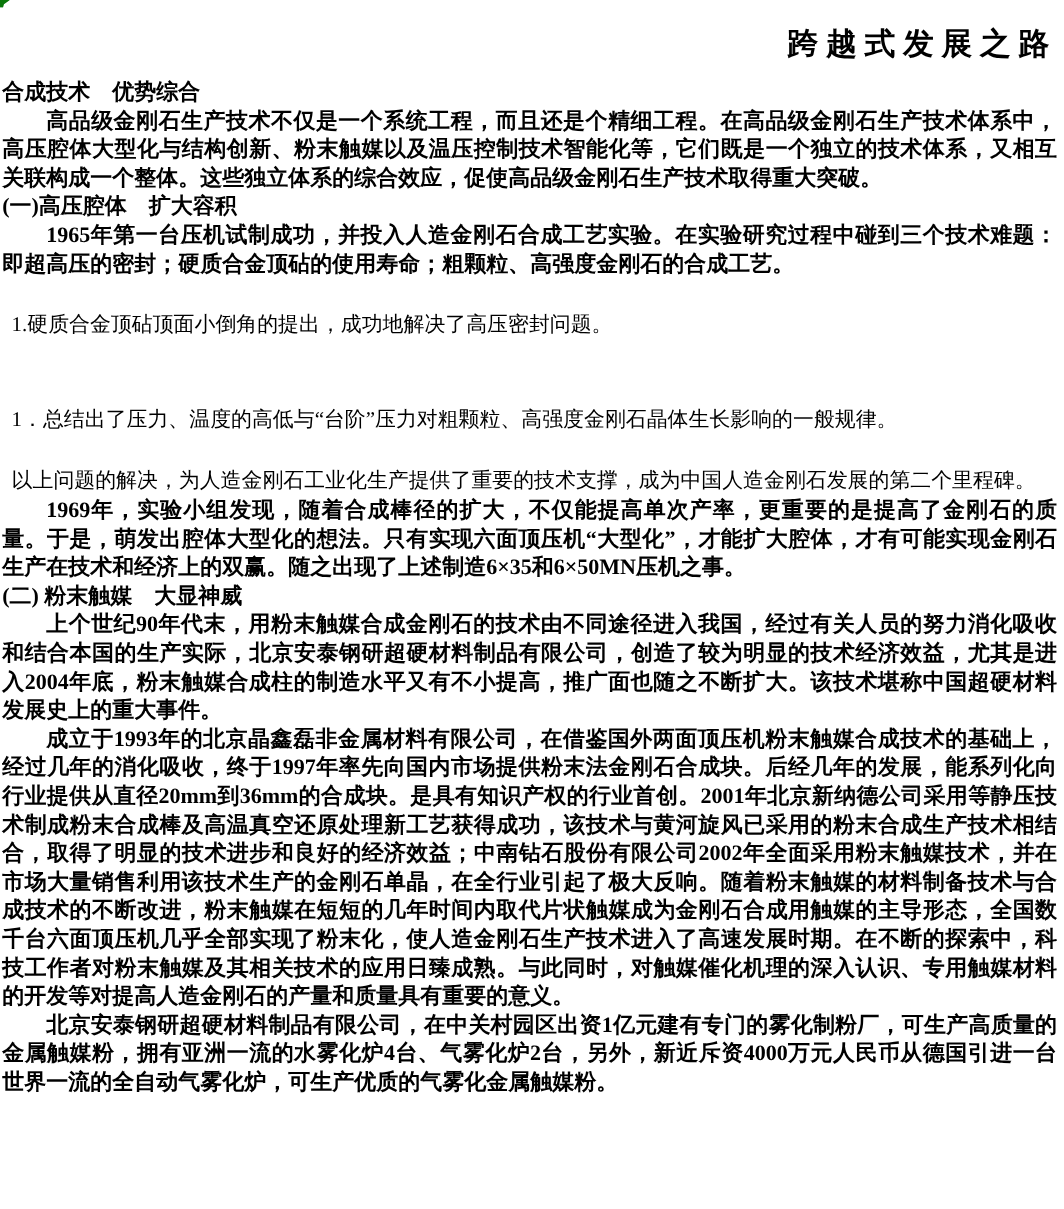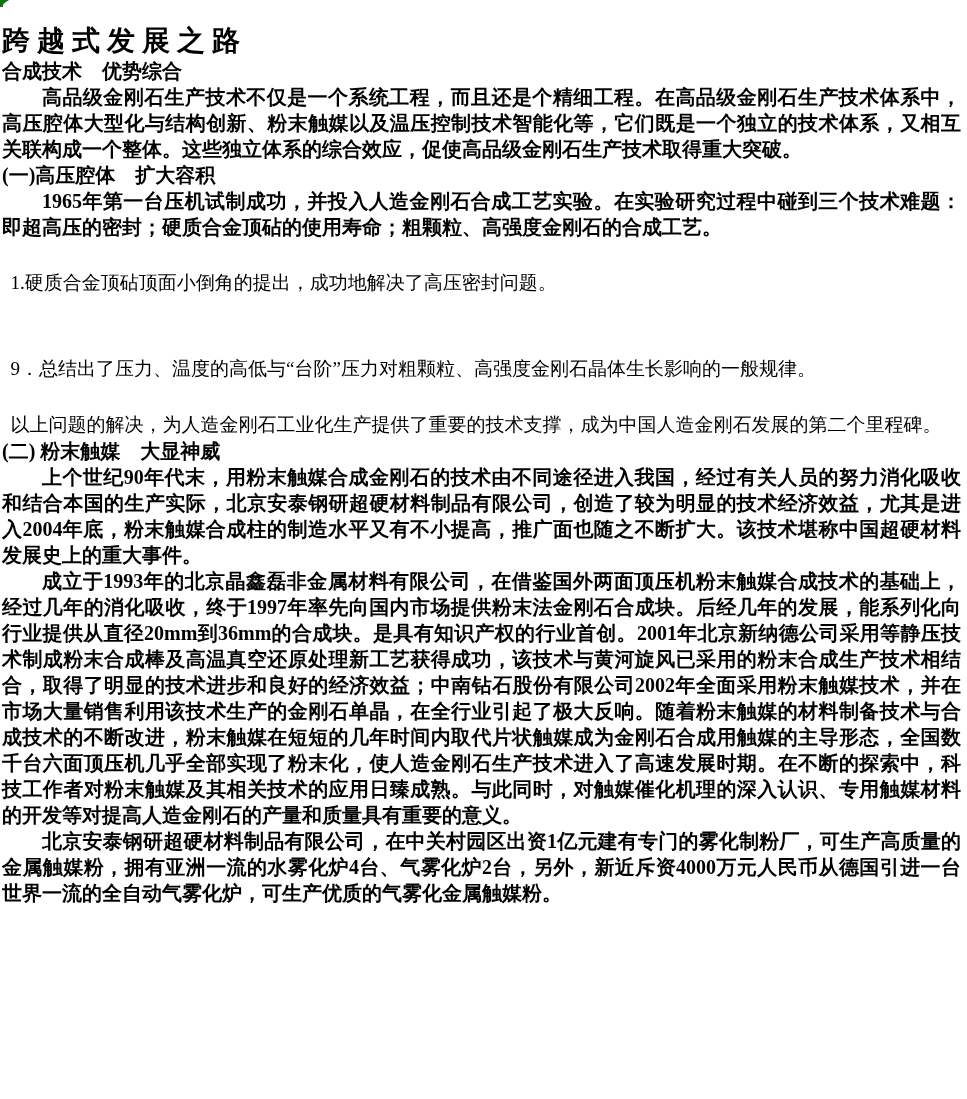--- a/index.html
+++ b/index.html
@@ -21,25 +21,26 @@
     left: 0;
     width: 9px;
     height: 7px;
     background: #0a770a;
     clip-path: polygon(0 0, 100% 0, 40% 55%, 30% 100%, 0 100%);
   }
   .page {
     padding: 24px 6px 0 2px;
   }
   .doc-title {
-    text-align: left;
+    text-align: right;
     font-weight: bold;
     font-size: 28px;
     line-height: 34px;
     letter-spacing: 7px;
+    margin-bottom: 13px;
   }
   .doc-heading {
     font-weight: bold;
     font-size: 20px;
     line-height: 26px;
   }
   .doc-para {
     font-size: 20px;
     line-height: 26px;
     text-align: justify;
@@ -65,20 +66,21 @@
   <div class="doc-title">跨越式发展之路</div>
 
   <div class="doc-heading">合成技术　优势综合</div>
   <div class="doc-para">高品级金刚石生产技术不仅是一个系统工程，而且还是个精细工程。在高品级金刚石生产技术体系中，高压腔体大型化与结构创新、粉末触媒以及温压控制技术智能化等，它们既是一个独立的技术体系，又相互关联构成一个整体。这些独立体系的综合效应，促使高品级金刚石生产技术取得重大突破。</div>
   <div class="doc-heading">(一)高压腔体　扩大容积</div>
   <div class="doc-para">1965年第一台压机试制成功，并投入人造金刚石合成工艺实验。在实验研究过程中碰到三个技术难题：即超高压的密封；硬质合金顶砧的使用寿命；粗颗粒、高强度金刚石的合成工艺。</div>
   <div class="doc-blank"></div>
   <div class="doc-item">1.硬质合金顶砧顶面小倒角的提出，成功地解决了高压密封问题。</div>
   <div class="doc-blank"></div>
   <div class="doc-blank"></div>
-  <div class="doc-item">9．总结出了压力、温度的高低与“台阶”压力对粗颗粒、高强度金刚石晶体生长影响的一般规律。</div>
+  <div class="doc-item">1．总结出了压力、温度的高低与“台阶”压力对粗颗粒、高强度金刚石晶体生长影响的一般规律。</div>
   <div class="doc-blank"></div>
   <div class="doc-item">以上问题的解决，为人造金刚石工业化生产提供了重要的技术支撑，成为中国人造金刚石发展的第二个里程碑。</div>
+  <div class="doc-para">1969年，实验小组发现，随着合成棒径的扩大，不仅能提高单次产率，更重要的是提高了金刚石的质量。于是，萌发出腔体大型化的想法。只有实现六面顶压机“大型化”，才能扩大腔体，才有可能实现金刚石生产在技术和经济上的双赢。随之出现了上述制造6×35和6×50MN压机之事。</div>
   <div class="doc-heading">(二) 粉末触媒　大显神威</div>
   <div class="doc-para">上个世纪90年代末，用粉末触媒合成金刚石的技术由不同途径进入我国，经过有关人员的努力消化吸收和结合本国的生产实际，北京安泰钢研超硬材料制品有限公司，创造了较为明显的技术经济效益，尤其是进入2004年底，粉末触媒合成柱的制造水平又有不小提高，推广面也随之不断扩大。该技术堪称中国超硬材料发展史上的重大事件。</div>
   <div class="doc-para">成立于1993年的北京晶鑫磊非金属材料有限公司，在借鉴国外两面顶压机粉末触媒合成技术的基础上，经过几年的消化吸收，终于1997年率先向国内市场提供粉末法金刚石合成块。后经几年的发展，能系列化向行业提供从直径20mm到36mm的合成块。是具有知识产权的行业首创。2001年北京新纳德公司采用等静压技术制成粉末合成棒及高温真空还原处理新工艺获得成功，该技术与黄河旋风已采用的粉末合成生产技术相结合，取得了明显的技术进步和良好的经济效益；中南钻石股份有限公司2002年全面采用粉末触媒技术，并在市场大量销售利用该技术生产的金刚石单晶，在全行业引起了极大反响。随着粉末触媒的材料制备技术与合成技术的不断改进，粉末触媒在短短的几年时间内取代片状触媒成为金刚石合成用触媒的主导形态，全国数千台六面顶压机几乎全部实现了粉末化，使人造金刚石生产技术进入了高速发展时期。在不断的探索中，科技工作者对粉末触媒及其相关技术的应用日臻成熟。与此同时，对触媒催化机理的深入认识、专用触媒材料的开发等对提高人造金刚石的产量和质量具有重要的意义。</div>
   <div class="doc-para">北京安泰钢研超硬材料制品有限公司，在中关村园区出资1亿元建有专门的雾化制粉厂，可生产高质量的金属触媒粉，拥有亚洲一流的水雾化炉4台、气雾化炉2台，另外，新近斥资4000万元人民币从德国引进一台世界一流的全自动气雾化炉，可生产优质的气雾化金属触媒粉。</div>
 </div>
 
 </body></html>

